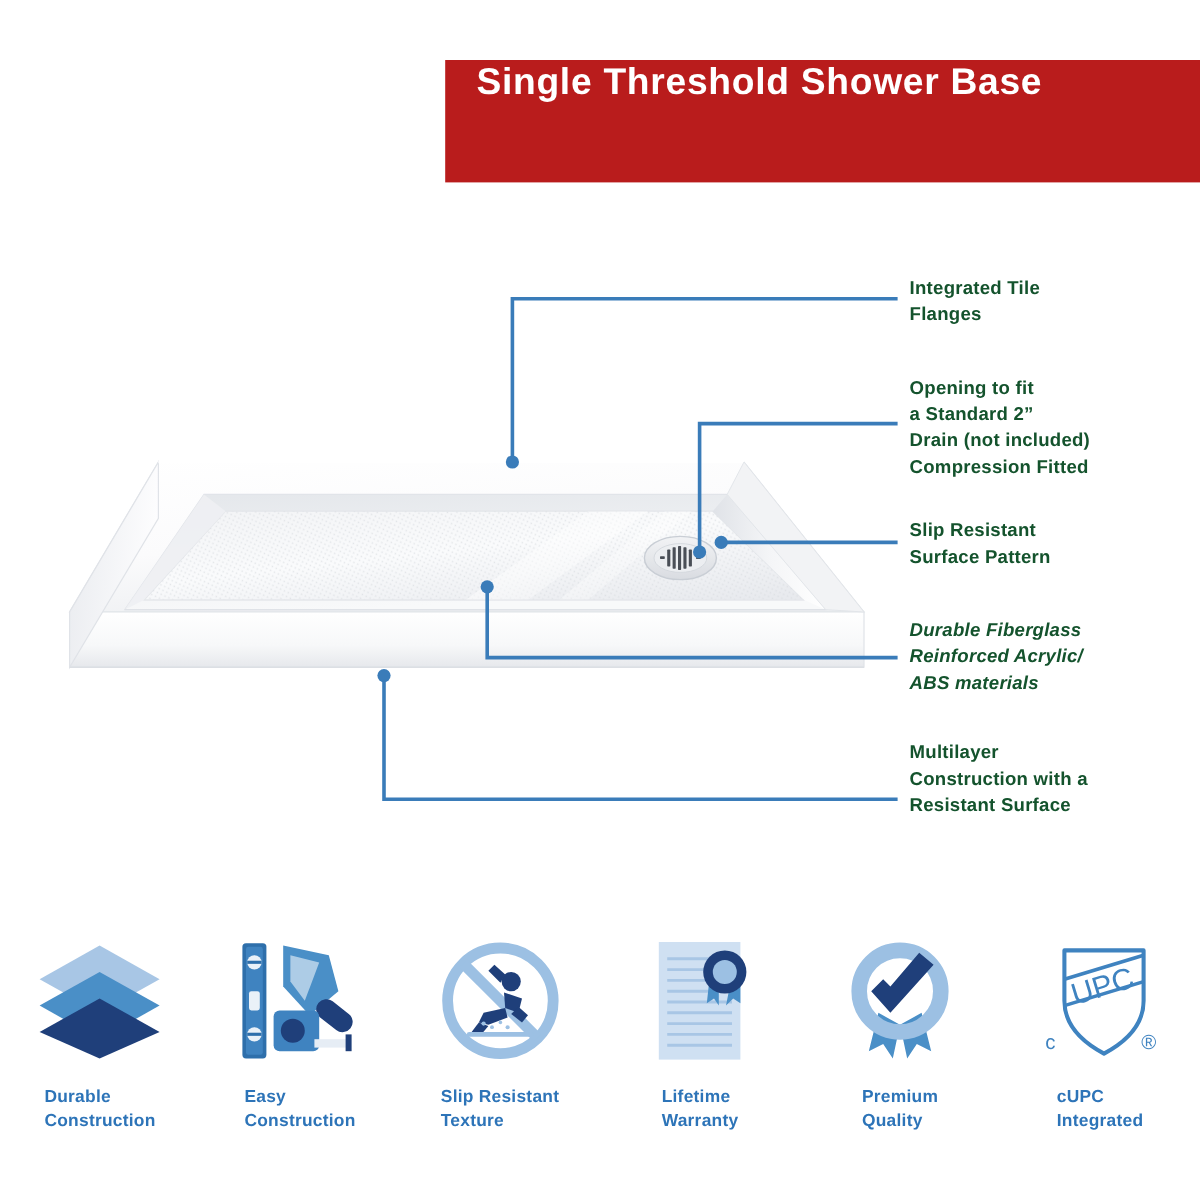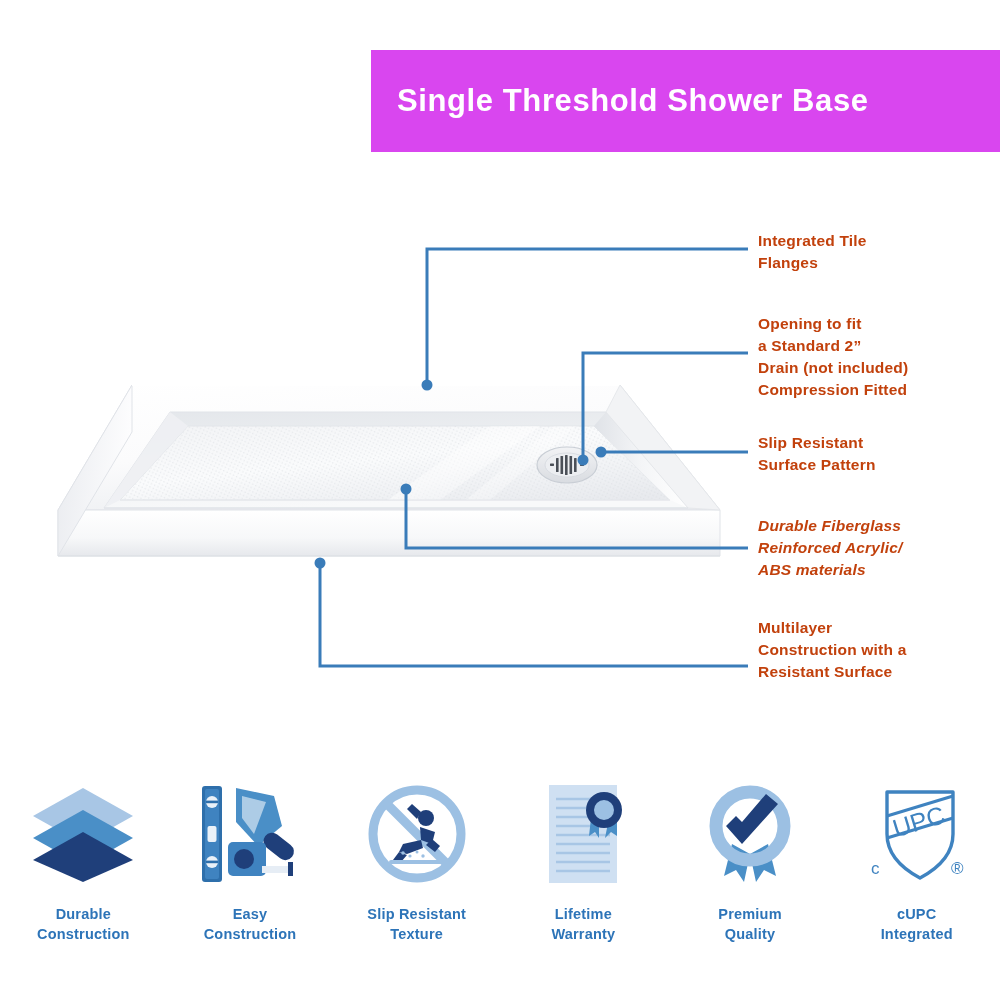--- a/index.html
+++ b/index.html
@@ -22,23 +22,22 @@
     height: 1000px;
   }
 
   
   .title-banner {
     position: absolute;
     left: 371px;
     top: 50px;
     width: 629px;
     height: 102px;
-    background: #d946ef;
+    background: #b91c1c;
     display: flex;
-    align-items: center;
     box-sizing: border-box;
     padding-left: 26px;
   }
   .title-banner .title-text {
     color: #ffffff;
     font-size: 31px;
     font-weight: bold;
     letter-spacing: 0.6px;
     white-space: nowrap;
   }
@@ -59,21 +58,21 @@
     left: 0;
     top: 0;
     width: 1000px;
     height: 1000px;
     pointer-events: none;
   }
 
   
   .callout {
     position: absolute;
-    color: #c2410c;
+    color: #14532d;
     font-size: 15.5px;
     font-weight: bold;
     line-height: 1.42;
     letter-spacing: 0.2px;
   }
   .callout-1 { left: 758px; top: 230px; width: 238px; }
   .callout-2 { left: 758px; top: 313px; width: 242px; }
   .callout-3 { left: 758px; top: 432px; width: 238px; }
   .callout-4 { left: 758px; top: 515px; width: 240px; font-style: italic; }
   .callout-5 { left: 758px; top: 617px; width: 240px; }
@@ -94,21 +93,20 @@
     align-items: center;
   }
   .feature-icon {
     height: 118px;
     display: flex;
     align-items: center;
     justify-content: center;
   }
   .feature-label {
     margin-top: 12px;
-    text-align: center;
     color: #2d74b8;
     font-size: 14.5px;
     font-weight: bold;
     line-height: 1.35;
     letter-spacing: 0.2px;
     white-space: pre-line;
   }
 </style>
 </head>
 <body>

